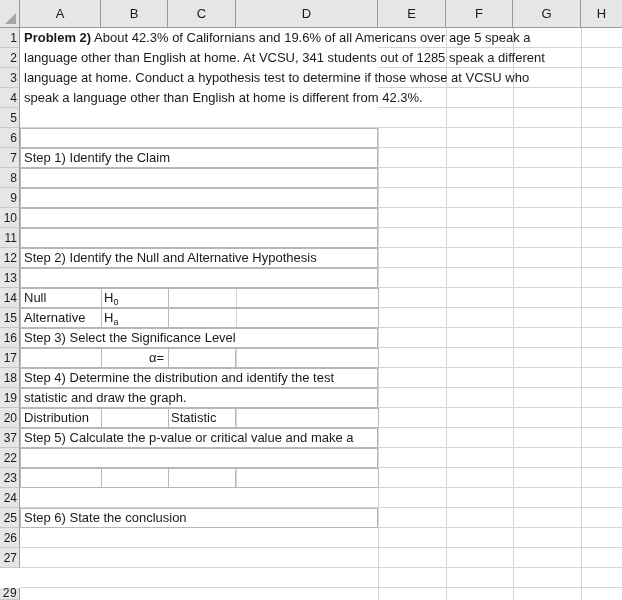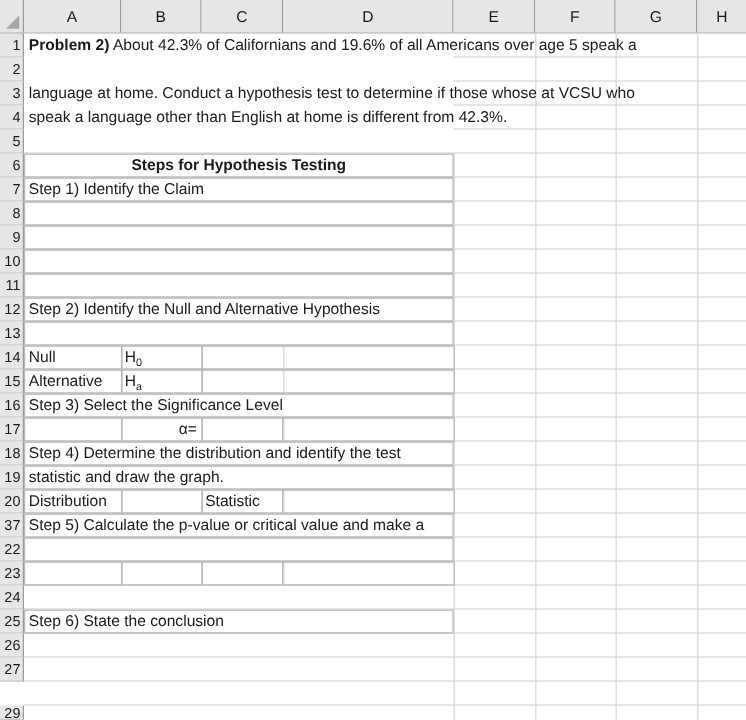--- a/index.html
+++ b/index.html
@@ -129,21 +129,21 @@
       <div class="rowhead" style="top: 388px;">19</div>
       <div class="rowhead" style="top: 408px; padding-left: 14px;">20</div>
       <div class="rowhead" style="top: 428px;">37</div>
       <div class="rowhead" style="top: 448px;">22</div>
       <div class="rowhead" style="top: 468px;">23</div>
       <div class="rowhead" style="top: 488px;">24</div>
       <div class="rowhead" style="top: 508px;">25</div>
       <div class="rowhead" style="top: 528px;">26</div>
       <div class="rowhead" style="top: 548px;">27</div>
       <div class="rowhead" style="top: 600px; margin-left: 48px;">28</div>
-      <div class="rowhead" style="top: 588px; height: 12px;">29</div>
+      <div class="rowhead" style="top: 588px; height: 12px; font-family: Liberation Mono, monospace;">29</div>
     </div>
 
   <div class="gridbody">
 
     <div id="hlines">
         <div class="gl-h" style="top: 19px; left: 358px; width: 244px;"></div>
         <div class="gl-h" style="top: 39px; left: 358px; width: 244px;"></div>
         <div class="gl-h" style="top: 59px; left: 358px; width: 244px;"></div>
         <div class="gl-h" style="top: 79px; left: 358px; width: 244px;"></div>
         <div class="gl-h" style="top: 99px; left: 0px; width: 602px;"></div>
@@ -225,24 +225,24 @@
         <div class="cellbox" style="left: 0px; top: 440px; width: 82px; height: 20px;"></div>
         <div class="cellbox" style="left: 81px; top: 440px; width: 68px; height: 20px;"></div>
         <div class="cellbox" style="left: 148px; top: 440px; width: 68px; height: 20px;"></div>
         <div class="cellbox" style="left: 215px; top: 440px; width: 144px; height: 20px;"></div>
         <div class="cellbox" style="left: 0px; top: 480px; width: 358px; height: 20px;"></div>
       </div>
 
     <div class="cell" style="left:1px;top:0px;width:580px;height:20px">
       <span><b>Problem 2)</b><span> About 42.3% of Californians and 19.6% of all Americans over age 5 speak a</span></span>
     </div>
+    <div class="cell" style="left:1px;top:20px;width:580px;height:20px">language other than English at home. At VCSU, 341 students out of 1285 speak a different</div>
     <div class="cell" style="left:1px;top:40px;width:580px;height:20px">language at home. Conduct a hypothesis test to determine if those whose at VCSU who</div>
     <div class="cell" style="left:1px;top:60px;width:580px;height:20px">speak a language other than English at home is different from 42.3%.</div>
 
-    <div class="cell bold center" style="left:0px;top:100px;width:358px;height:20px">Steps for Hypothesis Testing</div>
 
     <div class="cell" style="left:1px;top:120px;width:357px;height:20px">Step 1) Identify the Claim</div>
 
     <div class="cell" style="left:1px;top:220px;width:357px;height:20px">Step 2) Identify the Null and Alternative Hypothesis</div>
 
     <div class="cell" style="left:1px;top:260px;width:80px;height:20px">Null</div>
     <div class="cell" style="left:81px;top:260px;width:67px;height:20px">
       <span><span>H</span><sub>0</sub></span>
     </div>
 

